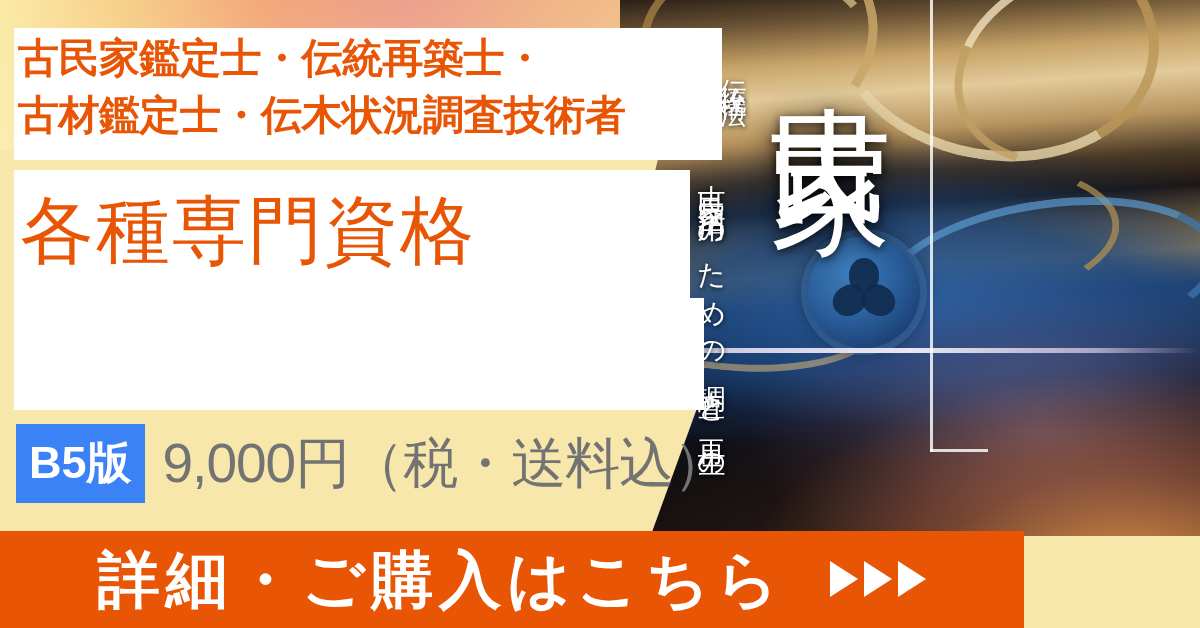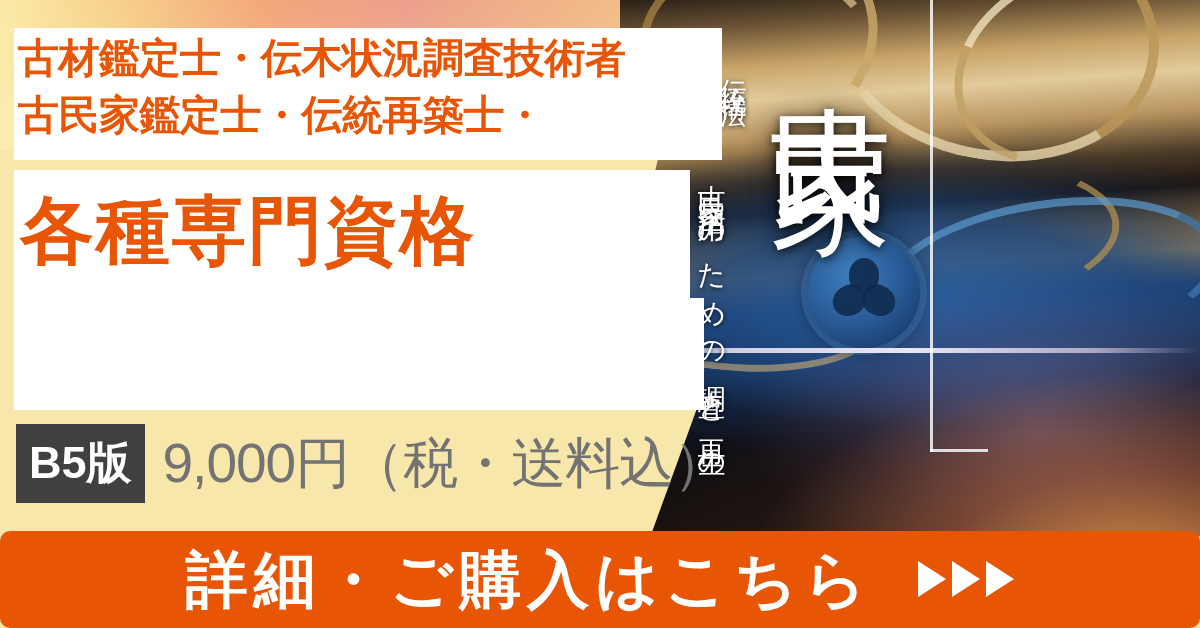--- a/index.html
+++ b/index.html
@@ -203,58 +203,58 @@
     letter-spacing:-0.5px;
     white-space:nowrap;
   }
   .h-cert span{ display:block; }
 
   .h-big{
     position:absolute;
     left:20px; top:178px;
     color:#e85504;
     font-size:74px;
-    font-weight:700;
+    font-weight:400;
     line-height:1.42;
     letter-spacing:2px;
     white-space:nowrap;
   }
   .h-big .line2{ display:block; padding-left:155px; }
 
   
   .price-row{
     position:absolute;
     left:16px; top:424px;
     display:flex; align-items:center;
   }
   .badge-b5{
-    background:#404040;
+    background:#3b82f6;
     color:#ffffff;
     font-size:45px;
     font-weight:700;
     line-height:1;
     padding:16px 13px 18px 13px;
     letter-spacing:0px;
     white-space:nowrap;
   }
   .price-text{
     margin-left:18px;
     color:#737373;
     font-size:55px;
     font-weight:400;
     letter-spacing:-1px;
     white-space:nowrap;
   }
 
   
   .cta-bar{
     position:absolute;
-    left:0; bottom:0; width:1200px; height:97px;
+    left:0; bottom:0; width:1024px; height:97px;
     background:#e85504;
-    display:flex; align-items:center; justify-content:center;border-radius:10px;
+    display:flex; align-items:center; justify-content:center;
   }
   .cta-text{
     color:#ffffff;
     font-size:62px;
     font-weight:700;
     letter-spacing:6px;
     white-space:nowrap;
     line-height:1;
   }
   .cta-arrows{
@@ -305,22 +305,22 @@
   </div>
 
   <div class="wedge-mid"></div>
   <div class="wedge-low"></div>
 
   <div class="panel-top"></div>
   <div class="panel-main"></div>
   <div class="panel-main-b"></div>
 
   <div class="h-cert">
+    <span>古民家鑑定士・伝統再築士・</span>
     <span>古材鑑定士・伝木状況調査技術者</span>
-    <span>古民家鑑定士・伝統再築士・</span>
   </div>
 
   <div class="h-big">
     <span class="line1">各種専門資格</span>
   </div>
 
   <div class="price-row">
     <div class="badge-b5">B5版</div>
     <div class="price-text">9,000円（税・送料込）</div>
   </div>

